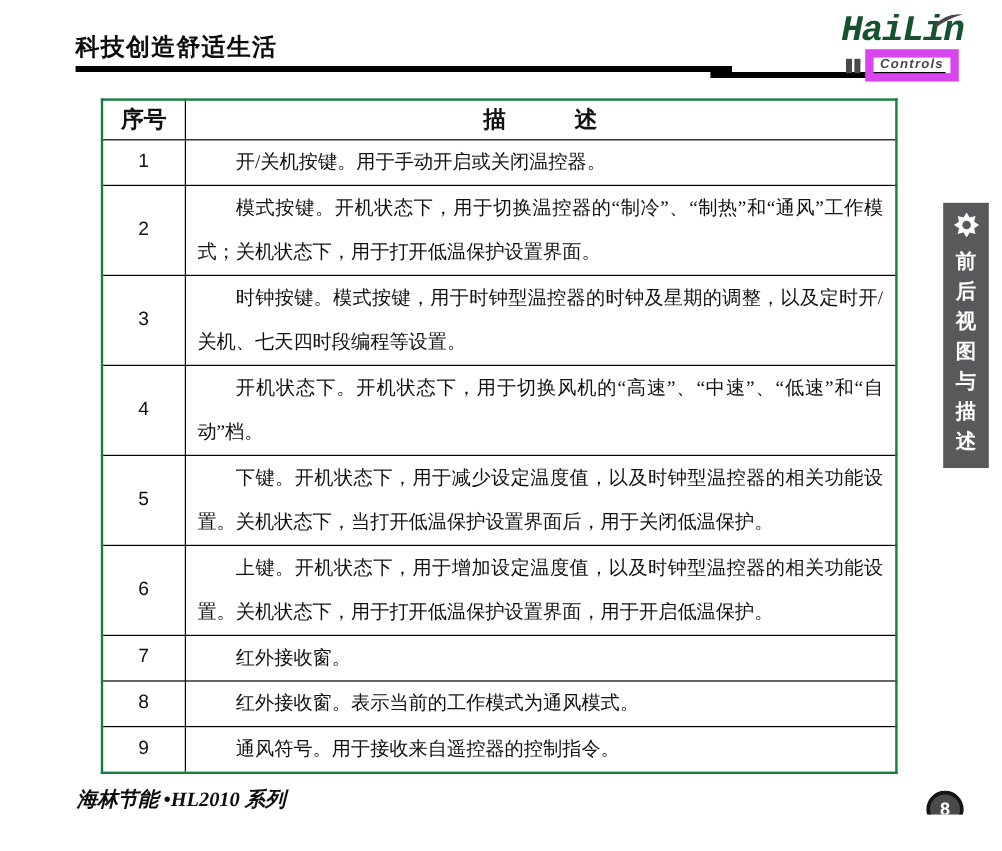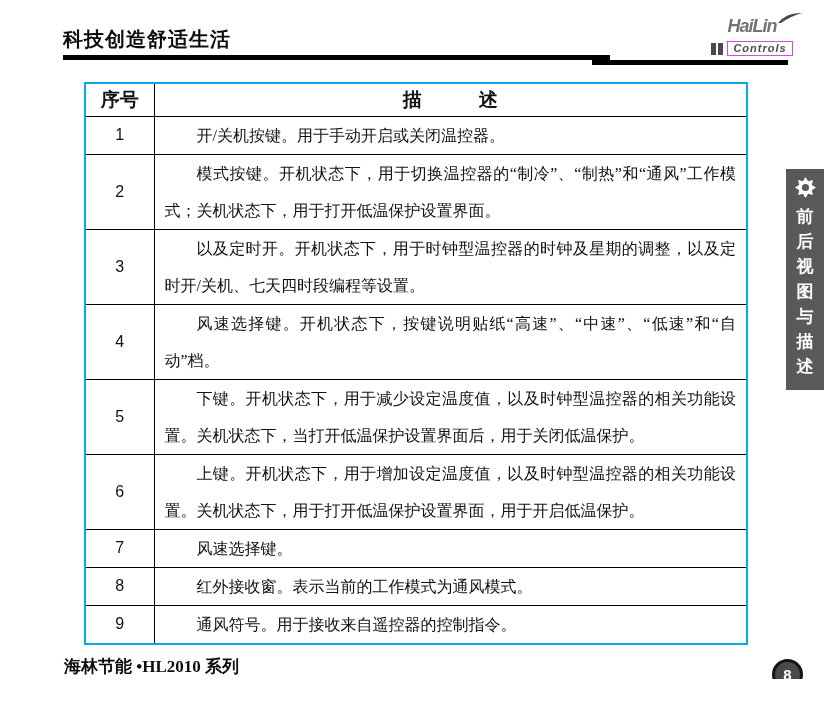--- a/index.html
+++ b/index.html
@@ -18,39 +18,39 @@
     position: absolute; left: 63px; top: 26px;
     font-family: "Liberation Sans", sans-serif;
     font-size: 20px; font-weight: bold; letter-spacing: 1px; color: #0d0d0d;
   }
   .rule-1 { position: absolute; left: 63px;  top: 55px; width: 547px; height: 5px; background: #000; }
   .rule-2 { position: absolute; left: 592px; top: 60px; width: 196px; height: 5px; background: #000; }
 
   .logo { position: absolute; left: 693px; top: 12px; width: 118px; text-align: center; }
   .logo-leaf { position: absolute; right: 8px; top: -2px; }
   .logo-brand {
-    font-family: Liberation Sans, sans-serif;
-    font-size: 18px; font-weight: bold; font-style: italic;
-    color: #737373; letter-spacing: -1px; line-height: 28px;
+    font-family: Liberation Mono, monospace;
+    font-size: 30px; font-weight: bold; font-style: italic;
+    color: #14532d; letter-spacing: -1px; line-height: 28px;
   }
   .logo-sub-row { display: flex; align-items: center; justify-content: center; margin-top: 1px; }
   .logo-bar { width: 5px; height: 12px; background: #4a4a4a; margin-right: 2px; display: inline-block; }
   .logo-sub-box {
-    border: 1px solid #d946ef; padding: 0 5px; margin-left: 2px;
+    border: 7px solid #d946ef; padding: 0 5px; margin-left: 2px;
     font-family: "Liberation Sans", sans-serif;
     font-size: 11px; font-weight: bold; font-style: italic; color: #4a4a4a;
     letter-spacing: 1px; line-height: 13px;
   }
 
   
   table.desc-table {
     position: absolute; left: 84px; top: 82px;
     width: 664px;
     border-collapse: collapse;
-    border: 2px solid #0ea5e9;
+    border: 2px solid #15803d;
   }
   .desc-table th, .desc-table td { border: 1px solid #000; }
   .desc-table th {
     height: 33px; font-size: 19px; font-weight: bold; text-align: center;
   }
   .desc-table col.c-num { width: 69px; }
   td.cell-num {
     text-align: center; vertical-align: middle;
     font-family: "Liberation Sans", sans-serif; font-size: 16px;
   }
@@ -69,21 +69,21 @@
     padding-top: 8px;
   }
   .side-tab .tab-char {
     color: #fff; font-size: 17px; line-height: 25px; font-weight: bold;
   }
   .side-tab svg { margin-bottom: 2px; }
 
   
   .footer-series {
     position: absolute; left: 64px; top: 655px;
-    font-size: 17px; font-weight: bold; color: #0d0d0d;
+    font-size: 17px; font-weight: bold; font-style: italic; color: #0d0d0d;
   }
   .page-badge {
     position: absolute; left: 772px; top: 659px;
     width: 31px; height: 31px; border-radius: 50%;
     background: #4a4a4a; border: 3px solid #141414;
     display: flex; align-items: center; justify-content: center;
     color: #fff; font-family: "Liberation Sans", sans-serif;
     font-size: 15px; font-weight: bold;
   }
 </style>
@@ -123,37 +123,37 @@
     <tr>
       <td class="cell-num">1</td>
       <td class="cell-desc">开/关机按键。用于手动开启或关闭温控器。</td>
     </tr>
     <tr>
       <td class="cell-num">2</td>
       <td class="cell-desc">模式按键。开机状态下，用于切换温控器的“制冷”、“制热”和“通风”工作模式；关机状态下，用于打开低温保护设置界面。</td>
     </tr>
     <tr>
       <td class="cell-num">3</td>
-      <td class="cell-desc">以及定时开。开机状态下，用于时钟型温控器的时钟及星期的调整，以及定时开/关机、七天四时段编程等设置。</td>
+      <td class="cell-desc">时钟按键。模式按键，用于时钟型温控器的时钟及星期的调整，以及定时开/关机、七天四时段编程等设置。</td>
     </tr>
     <tr>
       <td class="cell-num">4</td>
-      <td class="cell-desc">风速选择键。开机状态下，按键说明贴纸“高速”、“中速”、“低速”和“自动”档。</td>
+      <td class="cell-desc">开机状态下。开机状态下，用于切换风机的“高速”、“中速”、“低速”和“自动”档。</td>
     </tr>
     <tr>
       <td class="cell-num">5</td>
       <td class="cell-desc">下键。开机状态下，用于减少设定温度值，以及时钟型温控器的相关功能设置。关机状态下，当打开低温保护设置界面后，用于关闭低温保护。</td>
     </tr>
     <tr>
       <td class="cell-num">6</td>
       <td class="cell-desc">上键。开机状态下，用于增加设定温度值，以及时钟型温控器的相关功能设置。关机状态下，用于打开低温保护设置界面，用于开启低温保护。</td>
     </tr>
     <tr>
       <td class="cell-num">7</td>
-      <td class="cell-desc">风速选择键。</td>
+      <td class="cell-desc">红外接收窗。</td>
     </tr>
     <tr>
       <td class="cell-num">8</td>
       <td class="cell-desc">红外接收窗。表示当前的工作模式为通风模式。</td>
     </tr>
     <tr>
       <td class="cell-num">9</td>
       <td class="cell-desc">通风符号。用于接收来自遥控器的控制指令。</td>
     </tr>
   </tbody>

